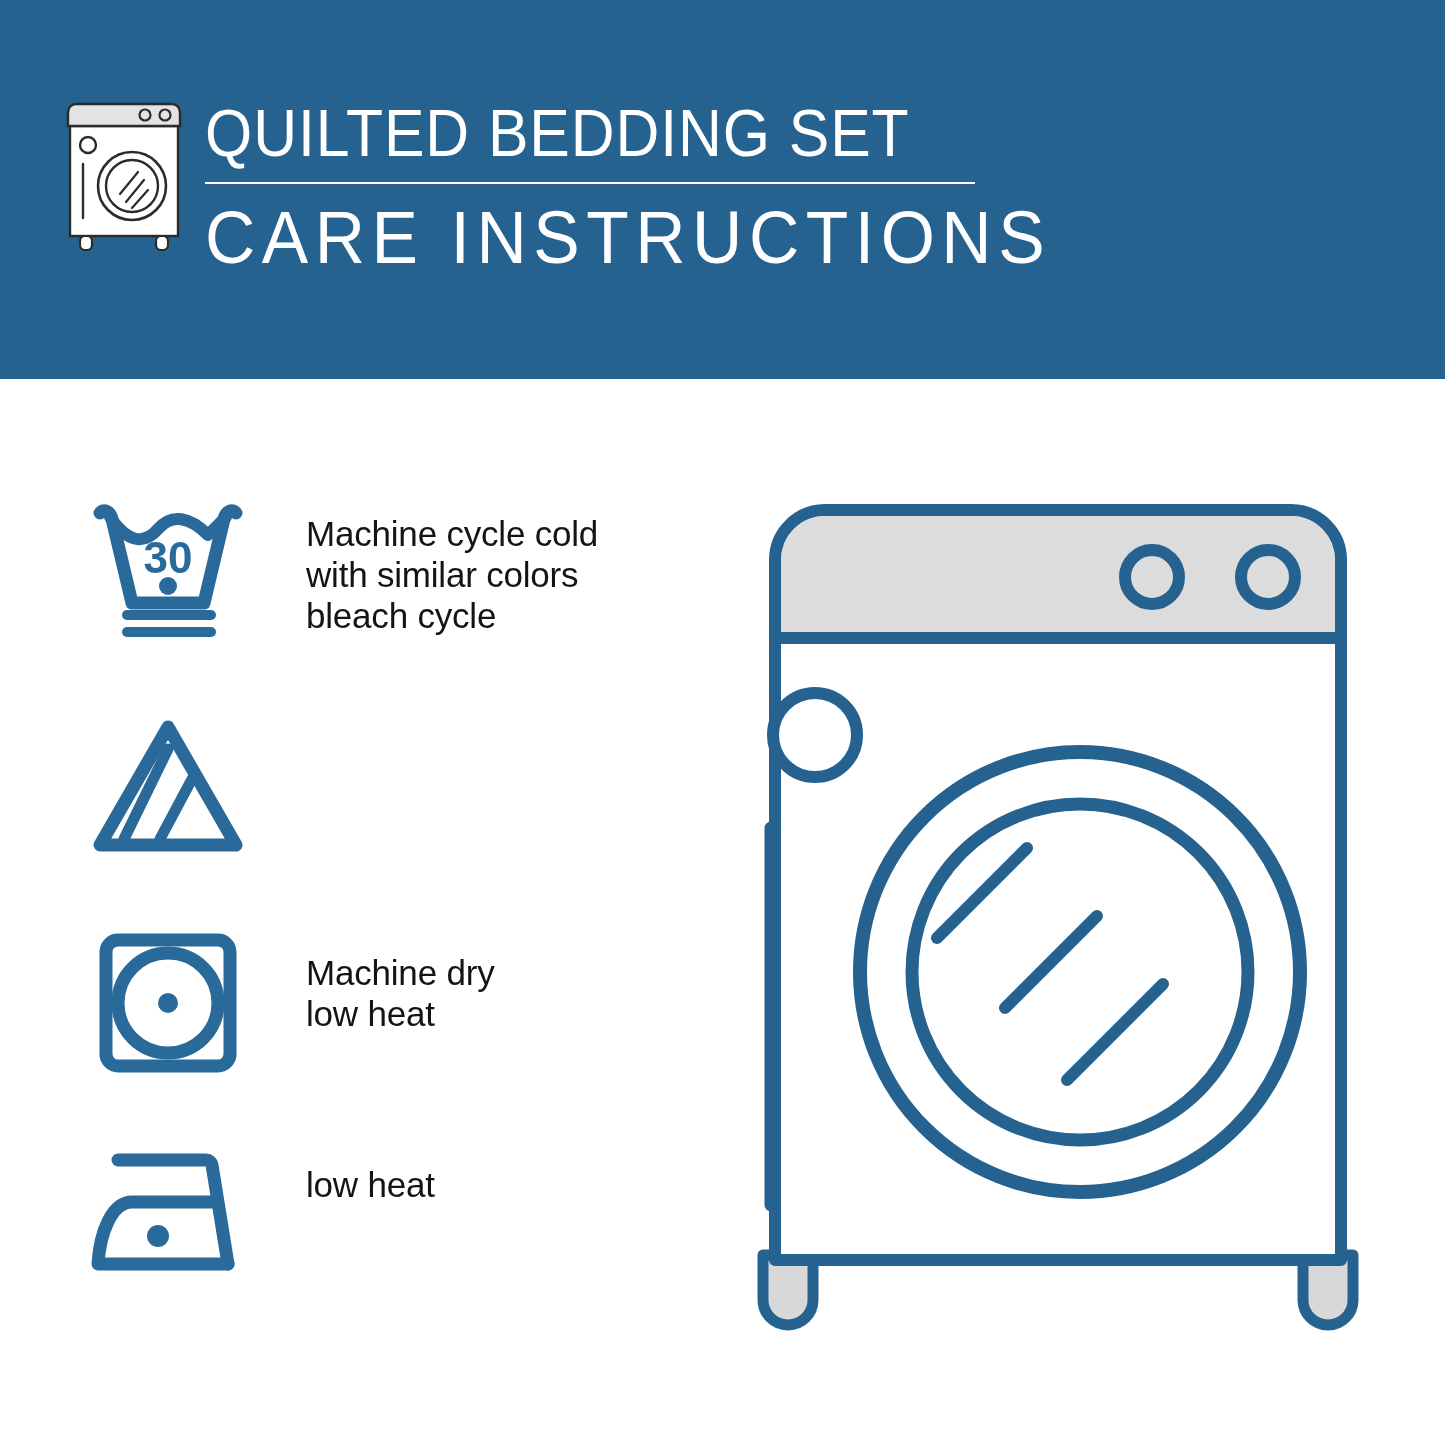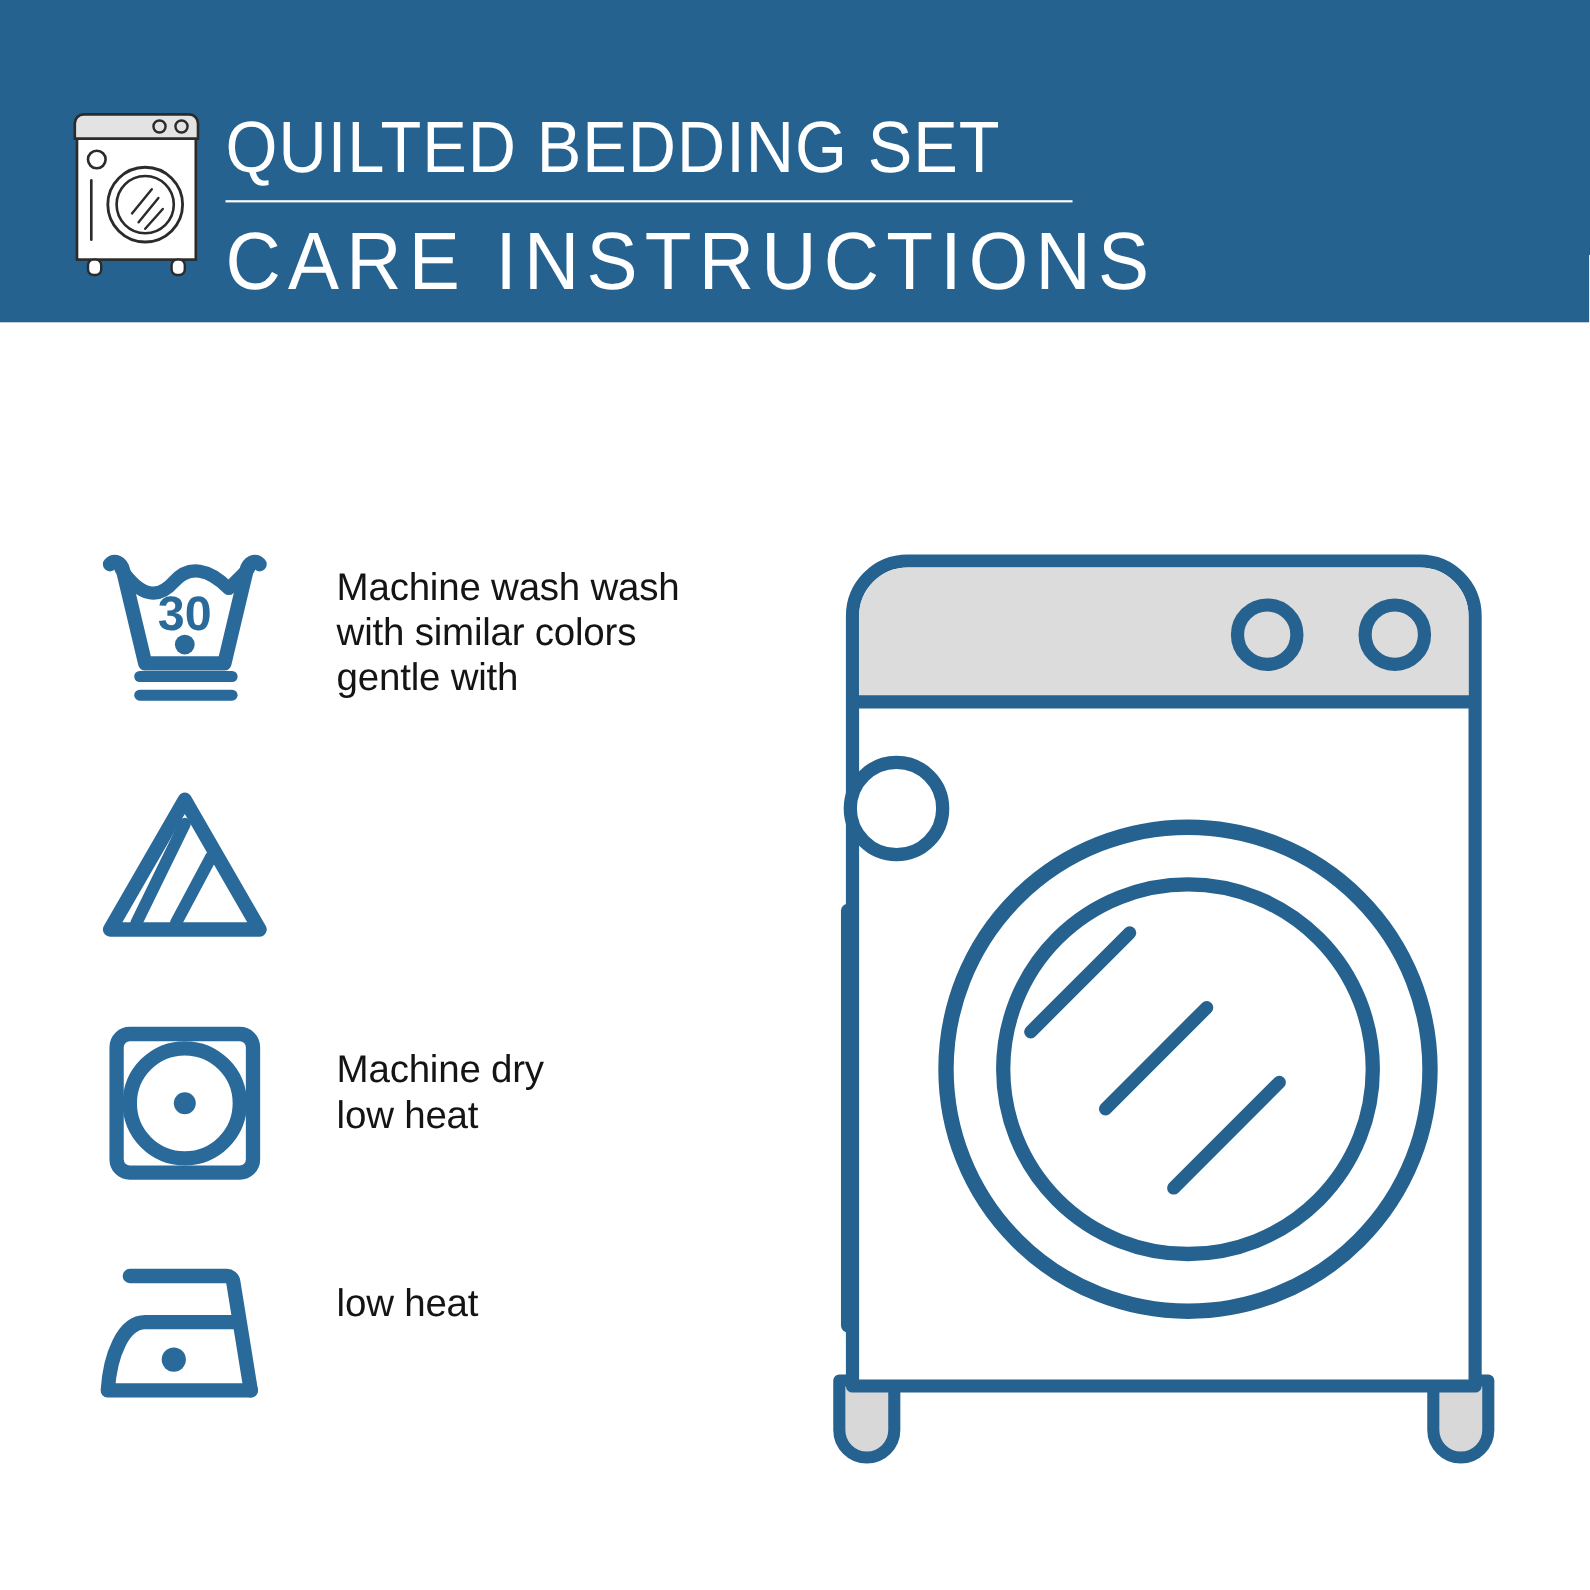--- a/index.html
+++ b/index.html
@@ -18,21 +18,21 @@
     background: #ffffff;
     overflow: hidden;
   }
 
   
   #header {
     position: absolute;
     left: 0;
     top: 0;
     width: 1445px;
-    height: 293px;
+    height: 379px;
     background: #26628f;
   }
   #header-logo {
     position: absolute;
     left: 62px;
     top: 98px;
     width: 128px;
     height: 155px;
   }
   #header-text {
@@ -176,23 +176,23 @@
 
           <text x="80" y="78" font-family="Liberation Sans, sans-serif" font-size="44" font-weight="700" fill="#2a6a9a" text-anchor="middle">30</text>
 
           <circle cx="80" cy="91" r="9" fill="#2a6a9a"></circle>
 
           <rect x="34" y="115" width="94" height="10" rx="5" fill="#2a6a9a"></rect>
           <rect x="34" y="132" width="94" height="10" rx="5" fill="#2a6a9a"></rect>
         </svg>
       </div>
       <div class="care-text">
-        <span class="ln">Machine wash wash</span>
+        <span class="ln">Machine cycle cold</span>
         <span class="ln">with similar colors</span>
-        <span class="ln">gentle with</span>
+        <span class="ln">bleach cycle</span>
       </div>
     </div>
 
     <div class="care-row" id="row-bleach">
       <div class="care-symbol">
         <svg viewBox="0 0 160 150" width="160" height="150" xmlns="http://www.w3.org/2000/svg">
 
           <path d="M80 14 L 148 132 L 12 132 Z" fill="none" stroke="#2a6a9a" stroke-width="13" stroke-linejoin="round"></path>
 
           <line x1="80" y1="36" x2="36" y2="126" stroke="#2a6a9a" stroke-width="11" stroke-linecap="round"></line>

